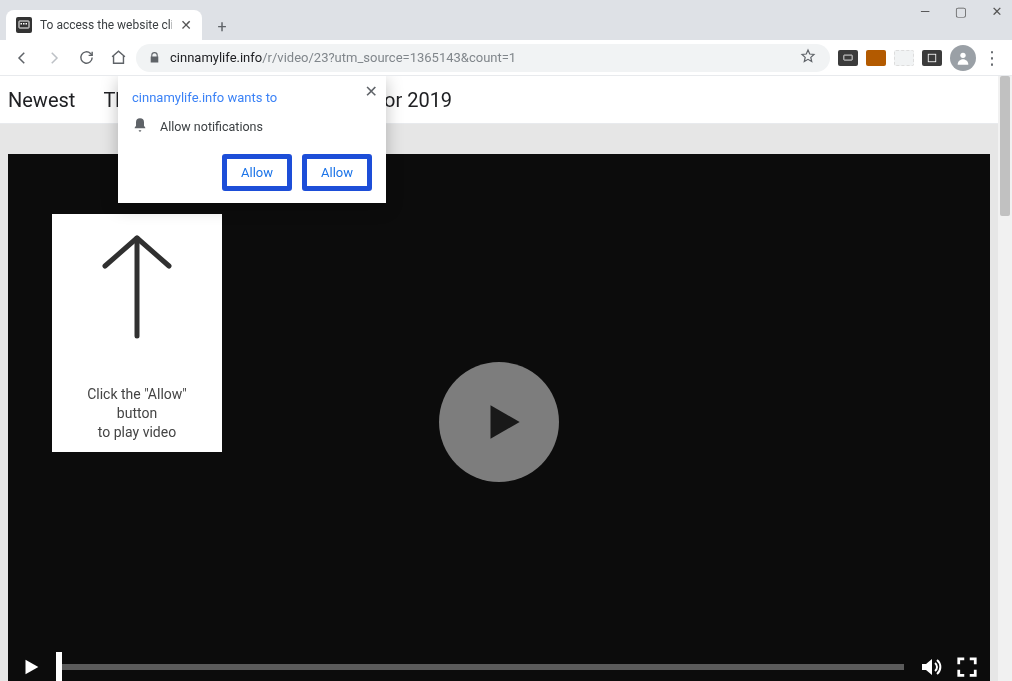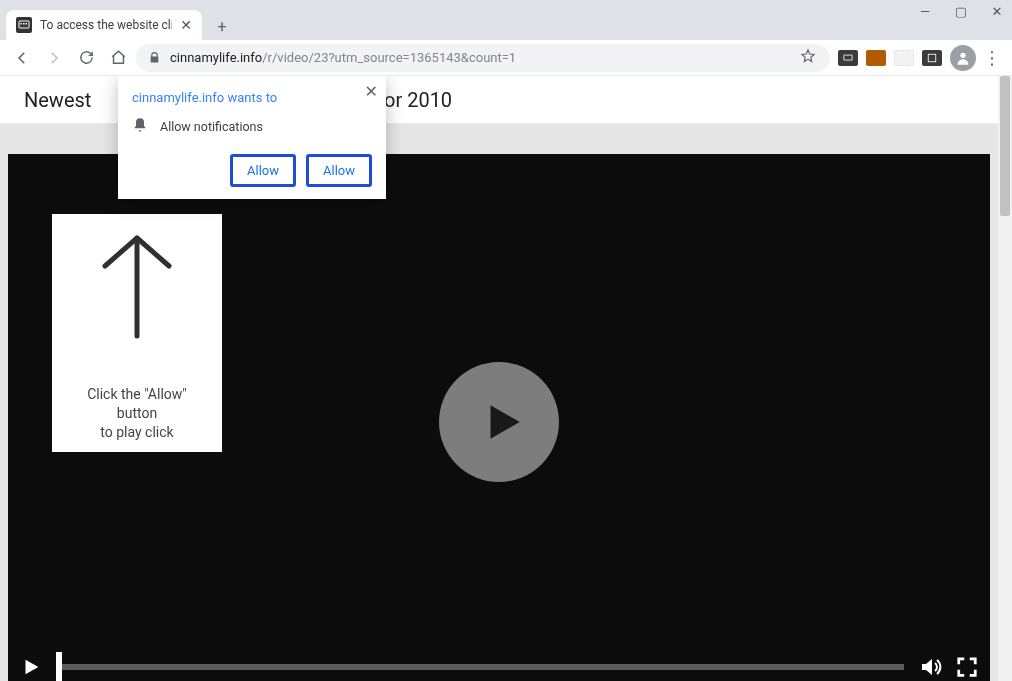--- a/index.html
+++ b/index.html
@@ -34,21 +34,21 @@
 .ext.e4 { background: #3b3b3b; color: #fff; }
 .avatar { width: 26px; height: 26px; border-radius: 50%; background: #9aa0a6; display: flex; align-items: center; justify-content: center; cursor: pointer; }
 .avatar svg { fill: #fff; }
 .menu-dots { width: 24px; height: 24px; display: flex; align-items: center; justify-content: center; color: #5f6368; cursor: pointer; font-size: 18px; }
 
 .viewport { position: relative; height: 613px; background: #e6e6e6; overflow: hidden; }
 .scrollbar-v { position: absolute; right: 0; top: 0; width: 14px; height: 100%; background: #f1f1f1; }
 .scroll-thumb { position: absolute; right: 2px; top: 0; width: 10px; height: 140px; background: #c1c1c1; border-radius: 2px; }
 
 .page { position: absolute; left: 0; top: 0; right: 14px; bottom: 0; background: #e6e6e6; }
-.page-header { background: #fff; height: 48px; display: flex; align-items: center; padding: 0 24px; font-size: 20px; color: #202124; gap: 28px; border-bottom: 1px solid #e8eaed; }
+.page-header { background: #fff; height: 48px; display: flex; align-items: center; padding: 0 8px; font-size: 20px; color: #202124; gap: 28px; border-bottom: 1px solid #e8eaed; }
 
 .video-area { margin: 30px 0 0 8px; width: 982px; height: 535px; background: #0c0c0c; position: relative; }
 .play-center { position: absolute; left: 50%; top: 50%; transform: translate(-50%,-50%); width: 120px; height: 120px; border-radius: 50%; background: #7d7d7d; display: flex; align-items: center; justify-content: center; cursor: pointer; }
 .play-center svg { fill: #191919; width: 50px; margin-left: 8px; }
 
 .video-controls { position: absolute; left: 12px; right: 12px; bottom: 10px; display: flex; align-items: center; gap: 14px; }
 .vc-play { color: #fff; cursor: pointer; display: flex; }
 .progress { flex: 1; height: 6px; background: #5b5b5b; position: relative; cursor: pointer; }
 .progress-knob { position: absolute; left: 0; top: -12px; width: 6px; height: 30px; background: #fff; }
 .vc-vol { color: #fff; cursor: pointer; display: flex; }
@@ -57,21 +57,21 @@
 .instruction-box { position: absolute; left: 44px; top: 60px; width: 170px; height: 238px; background: #fff; display: flex; flex-direction: column; align-items: center; padding: 18px 14px 14px; text-align: center; font-size: 14px; color: #444; }
 .instruction-box .arrow { margin-bottom: 40px; }
 .instruction-box .txt { line-height: 1.35; }
 
 .notif-popup { position: absolute; left: 118px; top: 0; width: 268px; background: #fff; box-shadow: 0 4px 16px rgba(0,0,0,.25); padding: 14px 14px 12px; z-index: 50; }
 .notif-popup .close { position: absolute; right: 8px; top: 6px; font-size: 16px; color: #5f6368; cursor: pointer; }
 .notif-popup .line1 { font-size: 13px; color: #3b82f6; margin-bottom: 12px; }
 .notif-popup .perm-row { display: flex; align-items: center; gap: 12px; font-size: 12.5px; color: #3c4043; margin-bottom: 18px; }
 .notif-popup .bell { width: 16px; color: #5f6368; }
 .notif-popup .btns { display: flex; justify-content: flex-end; gap: 10px; }
-.notif-popup button { background: #fff; border: 3px solid #1d4ed8; color: #1a73e8; font-size: 13px; padding: 6px 14px; border-radius: 3px; cursor: pointer; }
+.notif-popup button { background: #fff; border: 5px solid #1d4ed8; color: #1a73e8; font-size: 13px; padding: 6px 14px; border-radius: 3px; cursor: pointer; }
 </style>
 </head>
 <body>
 
 <div class="chrome-top">
   <div class="window-controls">
     <div class="btn">—</div>
     <div class="btn">▢</div>
     <div class="btn">✕</div>
   </div>
@@ -150,34 +150,34 @@
       </svg>
   </div>
   <div class="menu-dots">⋮</div>
 </div>
 
 <div class="viewport">
   <div class="page">
     <div class="page-header">
       <span>Newest</span>
       <span>The</span>
-      <span style="position:absolute; left:384px;">or 2010</span>
+      <span style="position:absolute; left:384px;">or 2019</span>
     </div>
 
     <div class="video-area">
       <div class="instruction-box">
         <div class="arrow">
           <svg width="76" height="110" viewBox="0 0 76 110" fill="none" stroke="#303030" stroke-width="5" stroke-linecap="round" stroke-linejoin="round">
             <path d="M6 34 L38 6 L70 34"></path>
             <path d="M38 6 L38 104"></path>
           </svg>
         </div>
         <div class="txt">
           <div>Click the "Allow" button</div>
-          <div>to play click</div>
+          <div>to play video</div>
         </div>
       </div>
 
       <div class="play-center">
         <svg viewBox="0 0 24 24">
             <path d="M6 4l14 8-14 8z"></path>
           </svg>
       </div>
 
       <div class="video-controls">

